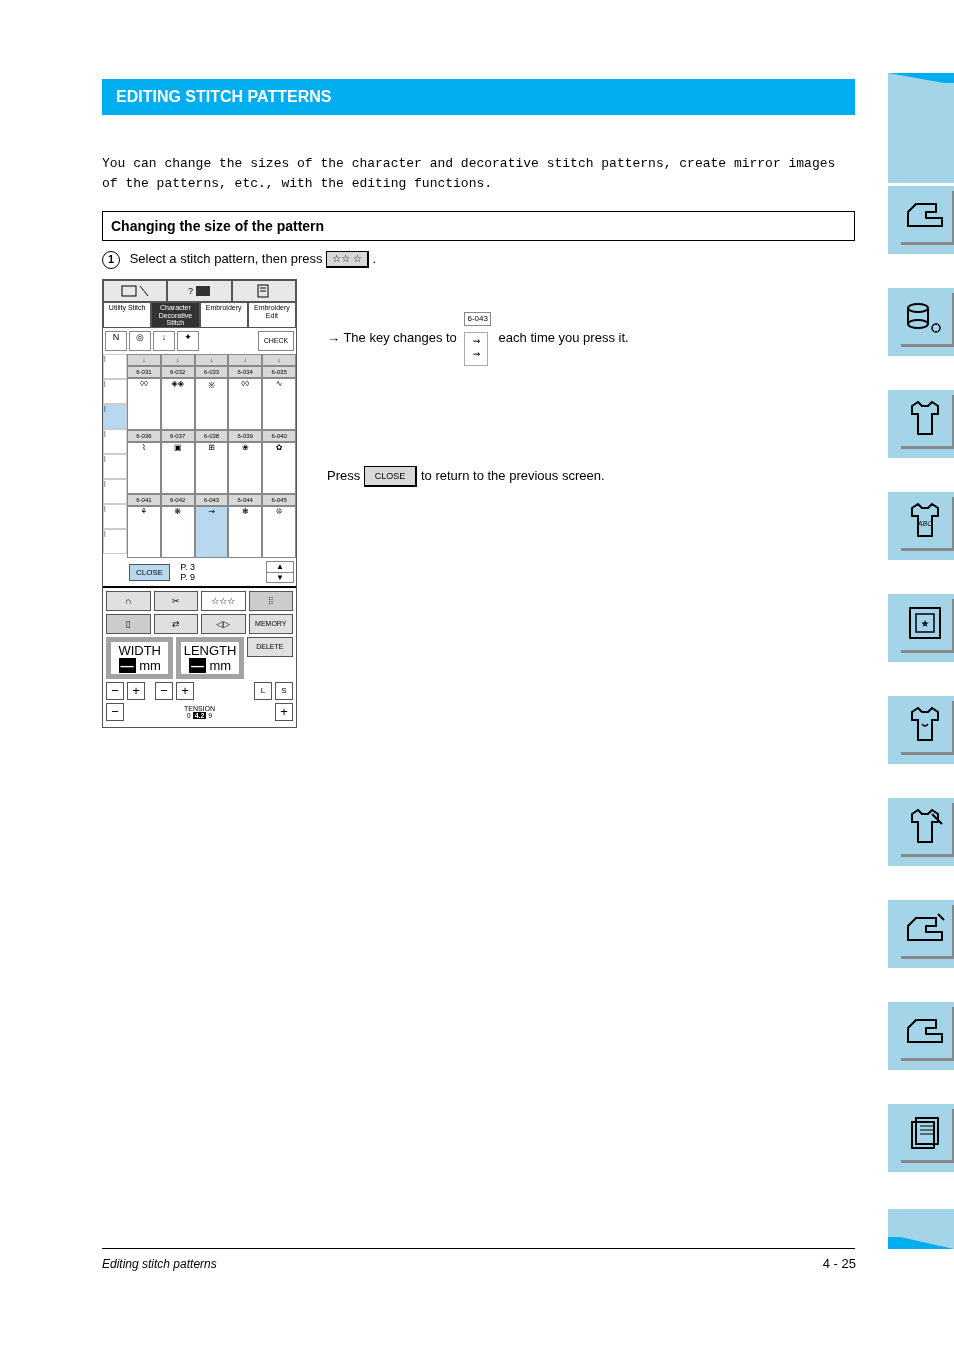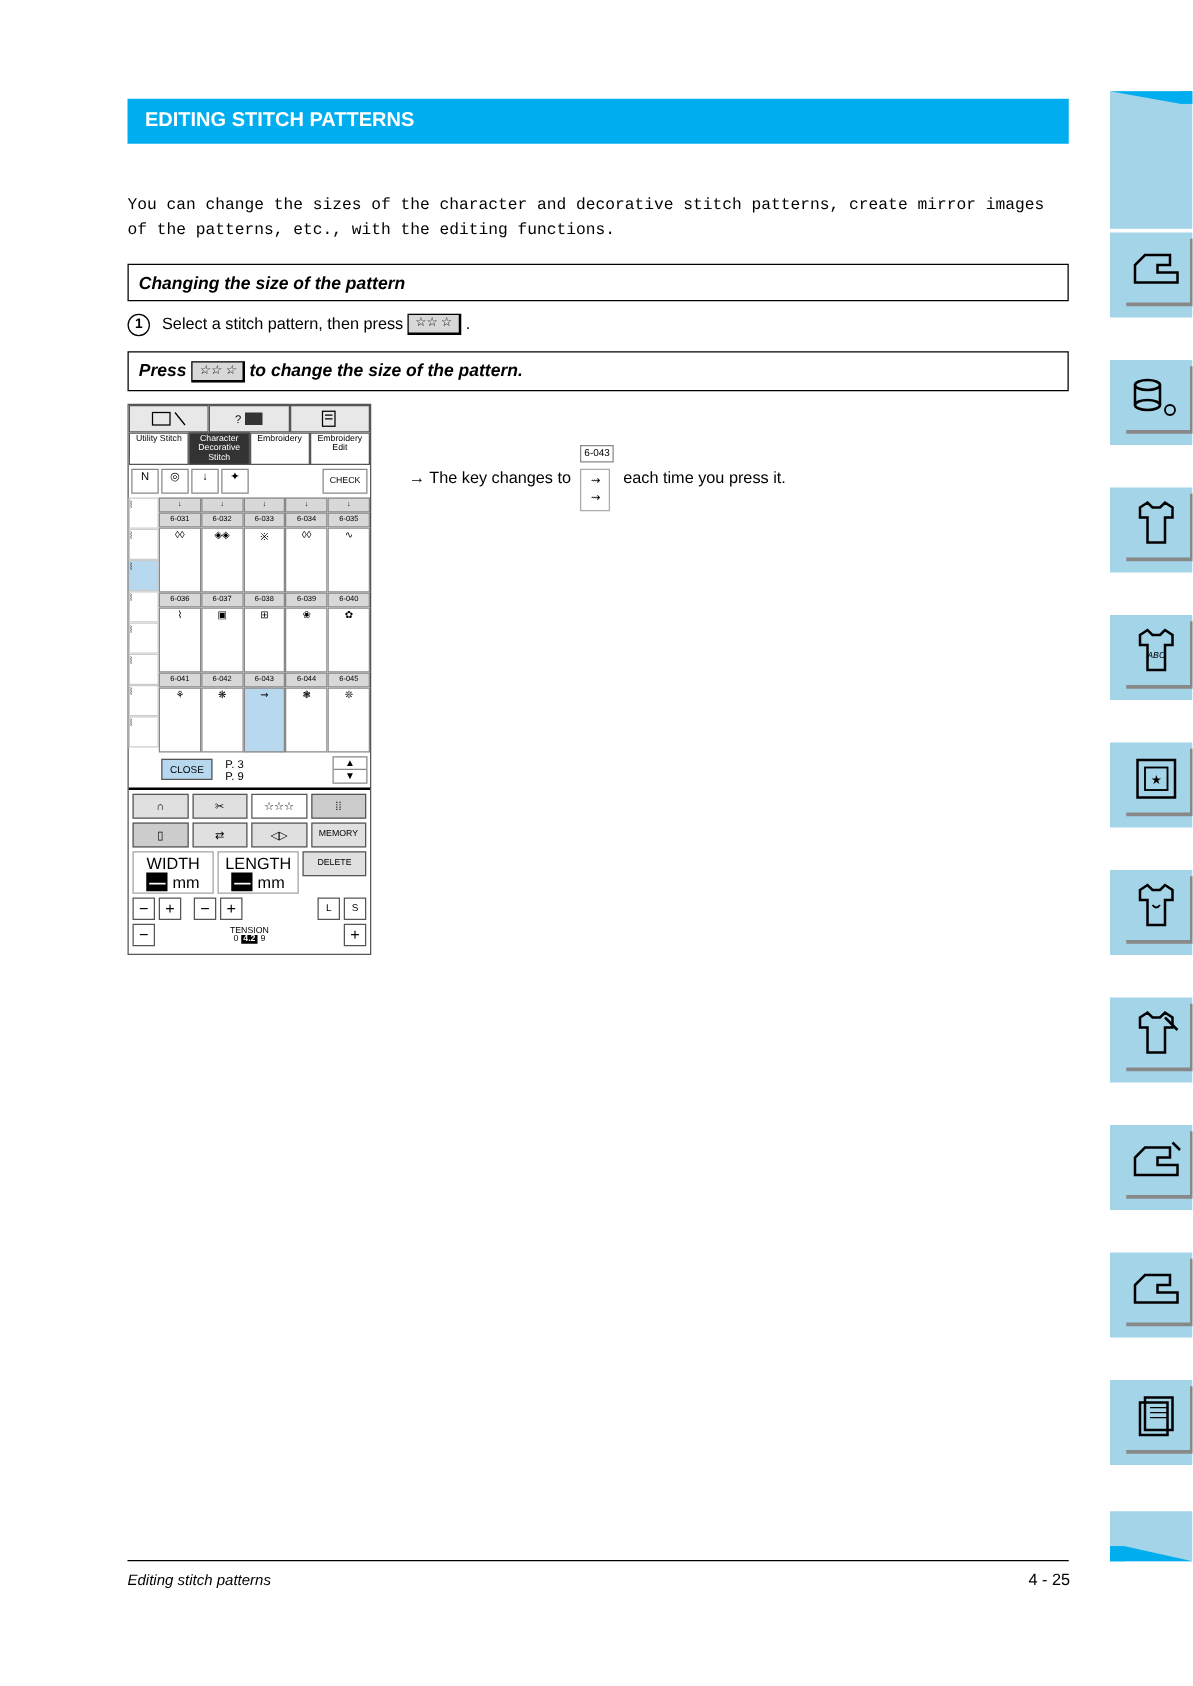--- a/index.html
+++ b/index.html
@@ -5,21 +5,21 @@
 * { box-sizing: border-box; margin: 0; padding: 0; }
 body { font-family: Arial, Helvetica, sans-serif; width: 954px; height: 1349px; position: relative; background: #fff; color: #000; font-size: 13px; }
 .page-header { background: #00aeef; color: #fff; height: 36px; line-height: 36px; padding-left: 14px; font-weight: bold; font-size: 16px; position: absolute; top: 79px; left: 102px; width: 753px; }
 .tab-top { position: absolute; top: 73px; right: 0; width: 66px; height: 110px; background: #a4d4e8; }
 .tab-top::before { content: ""; position: absolute; top: 0; left: 0; border-top: 10px solid #00aeef; border-right: 10px solid #00aeef; border-left: 56px solid transparent; border-bottom: 0; }
 .tab-block { position: absolute; right: 0; width: 66px; height: 68px; background: #a4d4e8; }
 .tab-block::after { content: ""; position: absolute; right: 2px; top: 2px; width: 54px; height: 54px; background: #a4d4e8; box-shadow: 3px 3px 0 #888; }
 .tab-block svg { position: absolute; right: 6px; top: 6px; z-index: 2; }
 .content { position: absolute; top: 140px; left: 102px; width: 753px; }
 .intro { margin: 14px 0 18px; line-height: 1.5; font-family: Liberation Mono, monospace; }
-.section-box { border: 1px solid #000; padding: 6px 8px; font-weight: bold; font-size: 14px; margin-bottom: 6px; background: #fff; font-style: italic; }
+.section-box { border: 1px solid #000; padding: 6px 8px; font-weight: bold; font-size: 14px; margin-bottom: 6px; background: #fff; }
 .numbered-step { margin: 10px 0 6px; }
 .numbered-step .circle { display: inline-block; width: 18px; height: 18px; border: 1.5px solid #000; border-radius: 50%; text-align: center; line-height: 15px; font-size: 11px; margin-right: 6px; vertical-align: top; font-weight: bold; }
 .numbered-step .step-text { display: inline-block; vertical-align: top; }
 .inline-btn { display: inline-block; border: 1px solid #000; border-right: 2px solid #000; border-bottom: 2px solid #000; background: #d8d8d8; padding: 2px 5px; vertical-align: middle; font-size: 10px; line-height: 1; }
 .arrow-line { margin: 4px 0 4px 24px; font-size: 13px; line-height: 1.5; }
 .arrow-line::before { content: "→ "; }
 .pattern-label-mini { display: inline-block; border: 1px solid #888; font-size: 8px; padding: 0 2px; background: #fff; vertical-align: top; }
 .pattern-sample-inline { display: inline-block; width: 24px; height: 34px; border: 1px solid #aaa; background: #fff; vertical-align: middle; font-size: 9px; text-align: center; padding-top: 2px; }
 .close-btn-inline { display: inline-block; border: 1px solid #000; border-right: 2px solid #000; border-bottom: 2px solid #000; background: #d8d8d8; padding: 4px 10px; font-size: 9px; vertical-align: middle; }
 .screen-panel { border: 1px solid #555; width: 195px; background: #fff; }
@@ -40,21 +40,21 @@
 .sp-pattern-cell { flex: 1; border: 1px solid #888; background: #fff; height: 52px; font-size: 8px; text-align: center; }
 .sp-pattern-cell.sel { background: #b8d8f0; }
 .sp-bottom-row { display: flex; align-items: center; height: 28px; padding: 2px; gap: 4px; }
 .sp-close { background: #b8d8f0; border: 1px solid #555; font-size: 8px; padding: 3px 6px; }
 .sp-page { font-size: 9px; margin-left: 6px; }
 .sp-arrows { margin-left: auto; width: 28px; height: 22px; border: 1px solid #888; display: flex; flex-direction: column; }
 .sp-arrows div { flex: 1; text-align: center; font-size: 8px; border-bottom: 1px solid #888; }
 .sp-controls { border-top: 2px solid #000; padding: 3px; }
 .sp-ctrl-row { display: flex; gap: 3px; margin-bottom: 3px; }
 .sp-ctrl-btn { border: 1px solid #555; background: #e0e0e0; height: 20px; flex: 1; font-size: 9px; text-align: center; line-height: 18px; }
-.sp-param-block { border: 1px solid #a3a3a3; padding: 1px; text-align: center; }
+.sp-param-block { border: 5px solid #a3a3a3; padding: 1px; text-align: center; }
 .sp-pm { width: 18px; height: 18px; border: 1px solid #555; background: #fff; text-align: center; line-height: 16px; }
 .footer-line { position: absolute; bottom: 100px; left: 102px; width: 753px; border-top: 1px solid #000; }
 .footer-text { position: absolute; bottom: 78px; left: 102px; font-style: italic; font-size: 12px; }
 .footer-page { position: absolute; bottom: 78px; right: 98px; font-size: 13px; }
 .tab-corner { position: absolute; bottom: 100px; right: 0; width: 66px; height: 40px; background: #a4d4e8; }
 .tab-corner::before { content: ""; position: absolute; bottom: 0; left: 0; border-bottom: 12px solid #00aeef; border-left: 12px solid #00aeef; border-right: 54px solid transparent; border-top: 0; }
 </style>
 </head>
 <body>
 
@@ -133,25 +133,20 @@
     <span class="circle">1</span>
     <span class="step-text">
       <span>Select a stitch pattern, then press</span>
       <span class="inline-btn">☆☆ ☆</span>
       <span>.</span>
     </span>
   </div>
 
 
 
-  <div class="section-box" style="margin-top:12px;">
-    <span>Press</span>
-    <span class="inline-btn" style="font-weight:normal;">☆☆ ☆</span>
-    <span>to change the size of the pattern.</span>
-  </div>
 
   <div style="display:flex; gap:30px; margin-top:10px; align-items:flex-start;">
 
     <div class="screen-panel">
       <div class="sp-top">
         <div class="sp-top-cell">
             <svg width="30" height="14">
               <rect x="2" y="2" width="14" height="10" fill="none" stroke="#000"></rect>
               <path d="M20 2 L28 12" stroke="#000"></path>
             </svg>
@@ -304,20 +299,25 @@
         <div class="arrow-line" style="margin-left:0;">
           <span>The key changes to</span>
           <span style="display:inline-block;vertical-align:middle;margin:0 4px;">
             <span class="pattern-label-mini">6-043</span><br>
             <span class="pattern-sample-inline">⇝<br>⇝</span>
           </span>
           <span>each time you press it.</span>
         </div>
       </div>
 
+      <div style="margin:100px 0 10px;">
+        <span>Press</span>
+        <span class="close-btn-inline">CLOSE</span>
+        <span>to return to the previous screen.</span>
+      </div>
 
     </div>
   </div>
 </div>
 
 <div class="footer-line"></div>
 <div class="footer-text">Editing stitch patterns</div>
 <div class="footer-page">4 - 25</div>
 
 </body></html>

